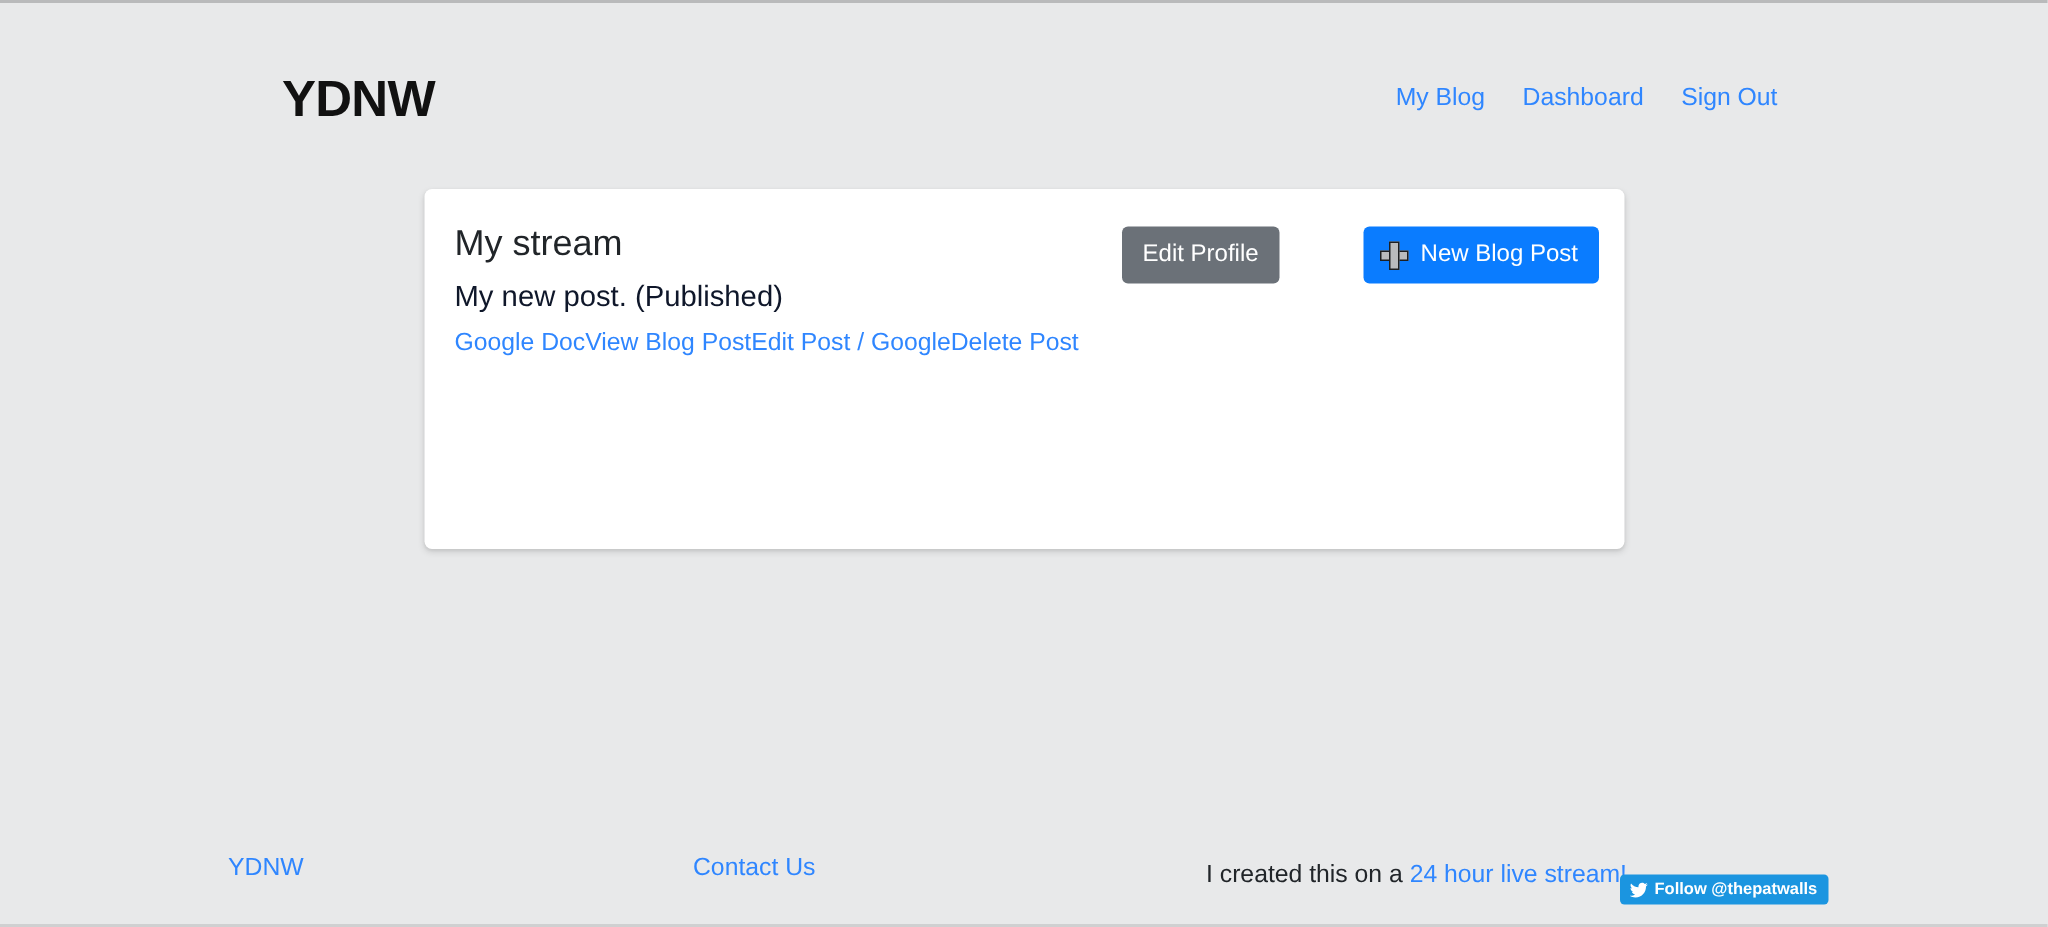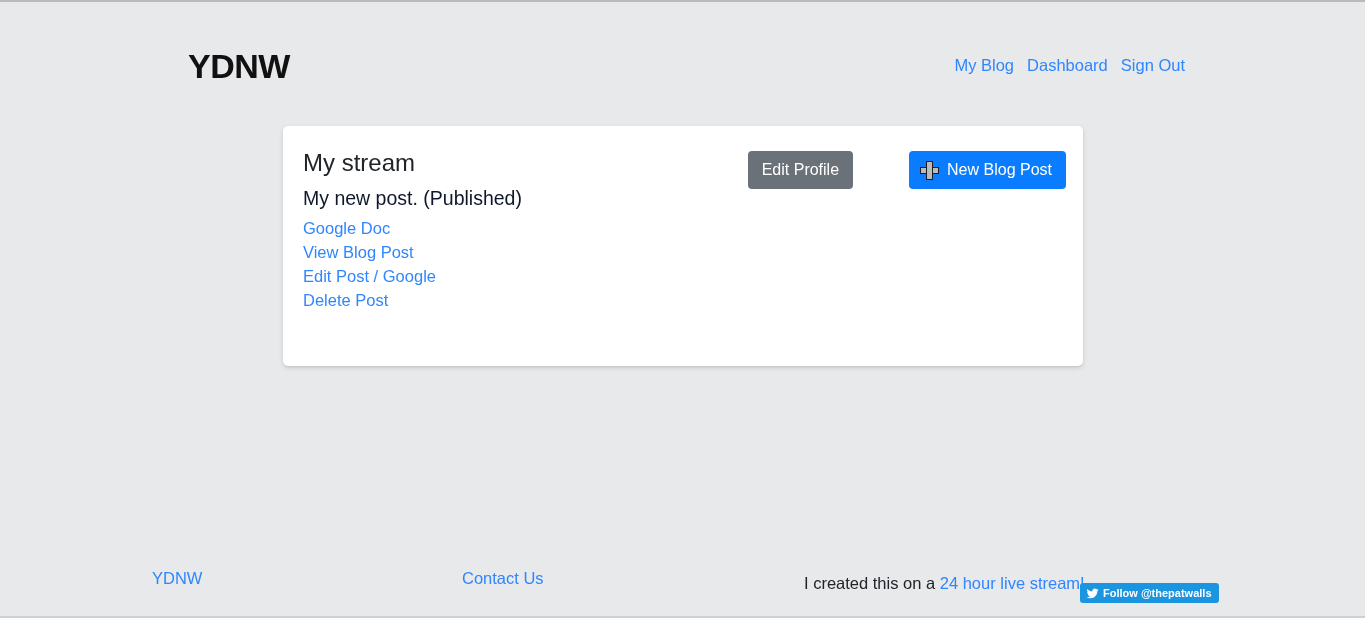--- a/index.html
+++ b/index.html
@@ -38,21 +38,21 @@
     color: #111;
     line-height: 42px;
     text-decoration: none;
   }
   .main-nav {
     position: absolute;
     right: 180px;
     top: 53px;
     display: flex;
     align-items: center;
-    gap: 13px;
+    gap: 25px;
   }
   .main-nav a {
     color: #2f86ff;
     font-size: 16.5px;
     line-height: 21px;
     text-decoration: none;
     white-space: nowrap;
   }
 
   
@@ -152,21 +152,21 @@
     top: 60px;
     font-size: 19.5px;
     line-height: 25px;
     color: #0f172a;
   }
   .post-links {
     position: absolute;
     left: 20px;
     top: 90px;
     display: flex;
-    flex-direction: column;
+    flex-direction: row;
   }
   .post-links a {
     color: #2f86ff;
     font-size: 16.5px;
     line-height: 24px;
     text-decoration: none;
     width: max-content;
   }
 
   

